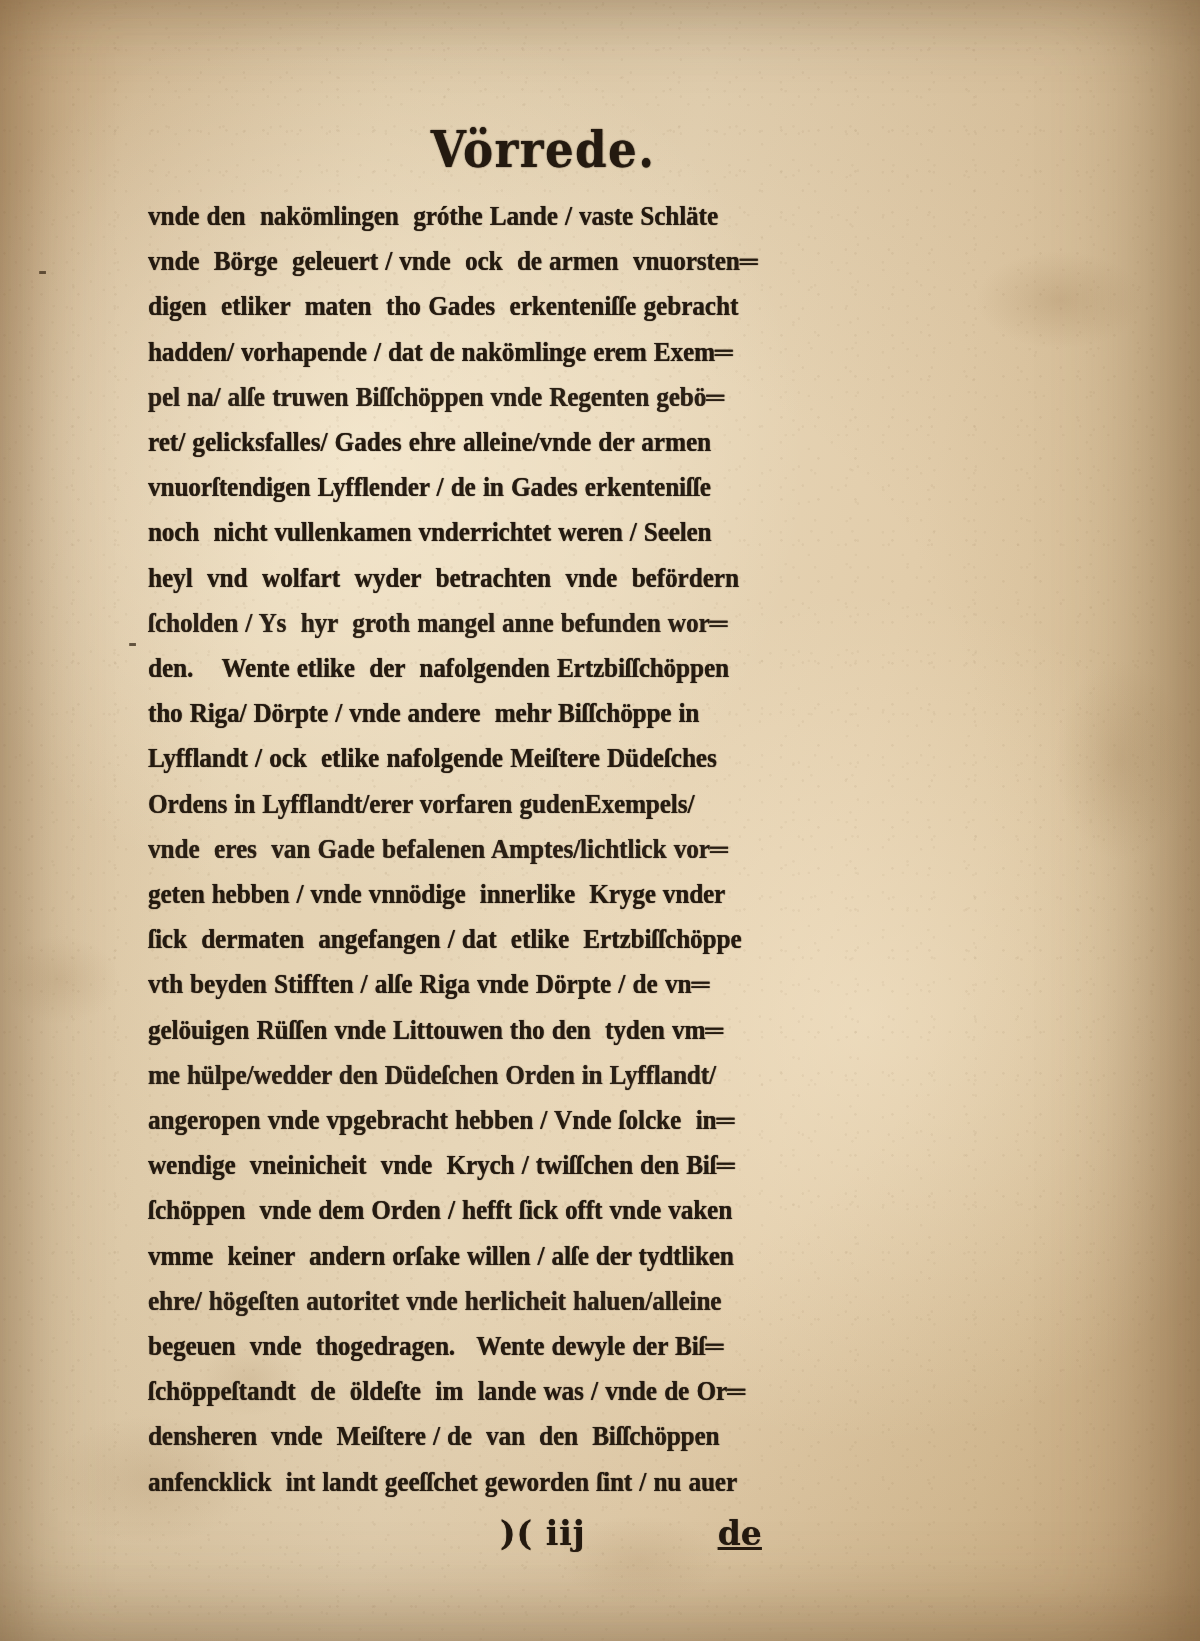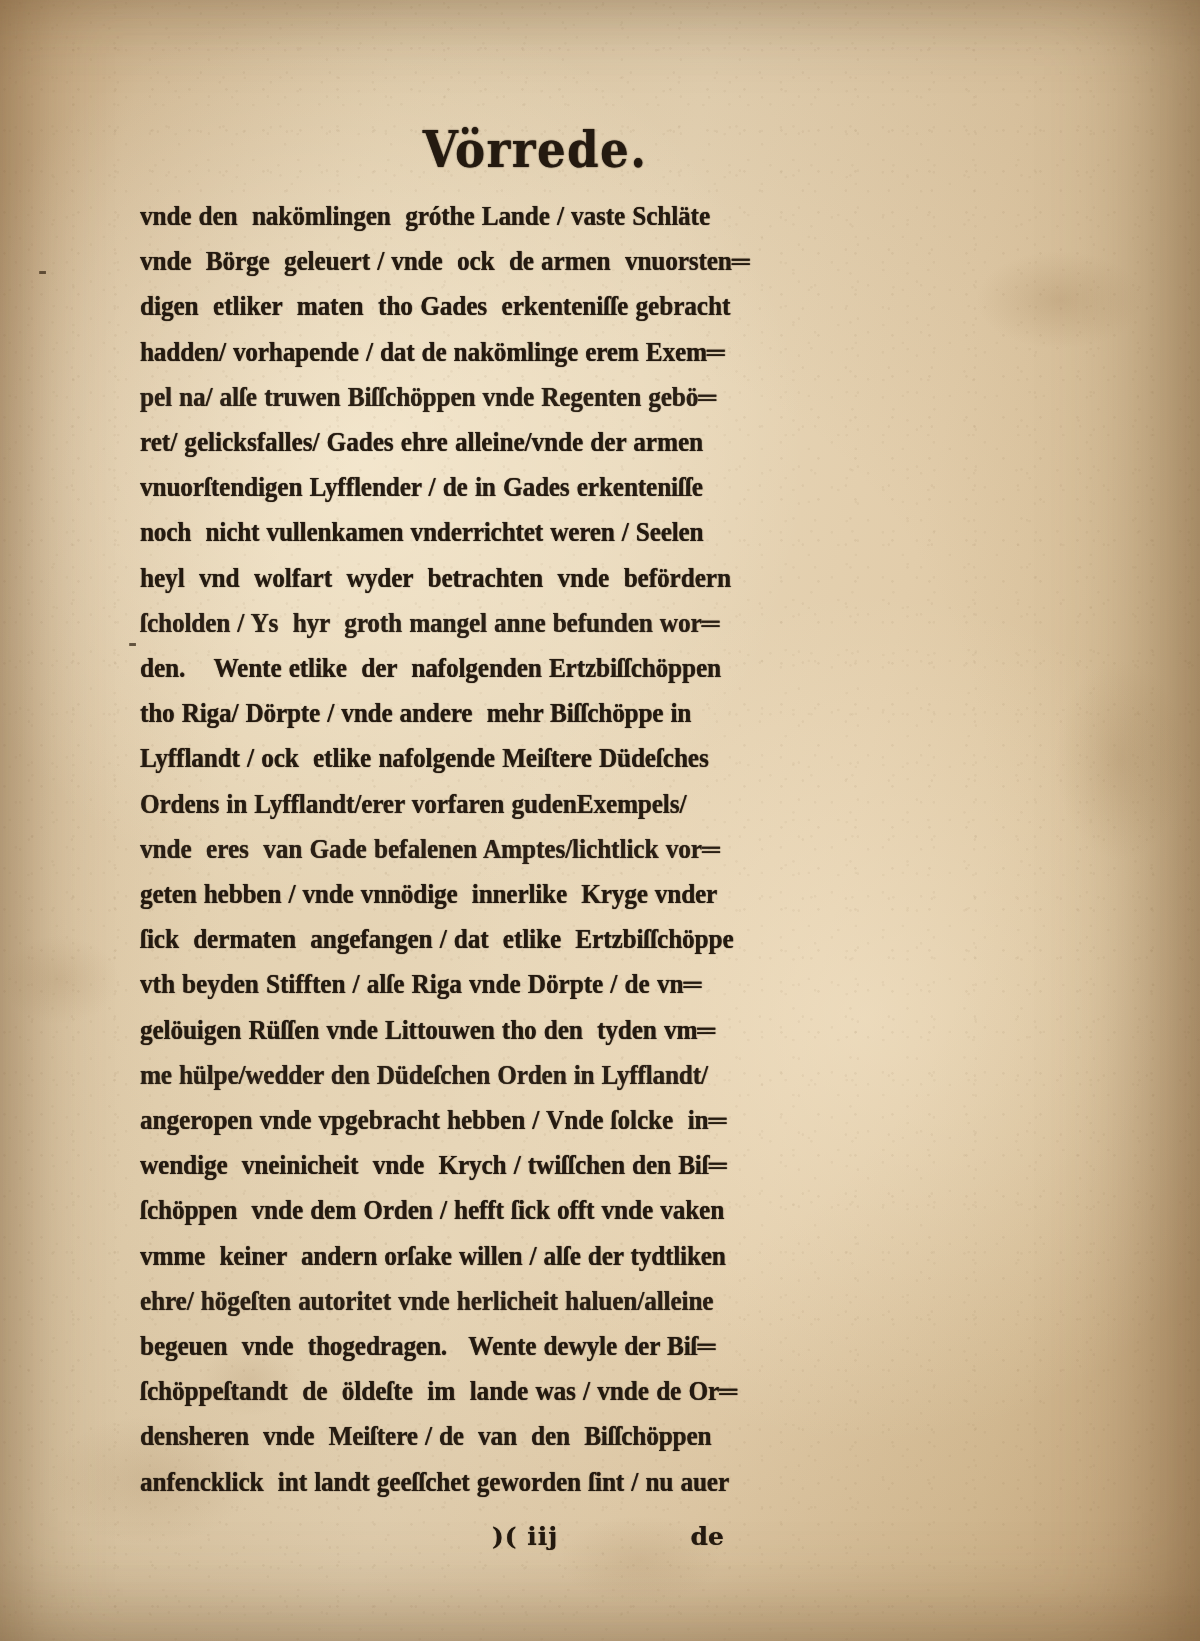--- a/index.html
+++ b/index.html
@@ -52,21 +52,21 @@
     box-shadow:
       inset 70px 0 90px -55px rgba(110,80,45,.45),
       inset -90px 0 110px -55px rgba(110,80,45,.50),
       inset 0 60px 80px -55px rgba(110,80,45,.35),
       inset 0 -70px 95px -55px rgba(110,80,45,.42);
   }
 
   
   #block{
     position:absolute;
-    left:140px; top:126px; width:790px;
+    left:148px; top:126px; width:790px;
   }
   .headline{
     text-align:center;
     font-family:"DejaVu Serif", serif;
     font-weight:700;
     font-size:45px;
     letter-spacing:1.5px;
     color:#241a10;
     margin:0 0 14px 0;
     text-shadow:0 0 1.2px rgba(36,26,16,.85), .6px .4px .9px rgba(60,42,24,.5);
@@ -89,33 +89,33 @@
     transform:scaleY(1.06);
     transform-origin:left center;
   }
   
   .ln:nth-child(3n)  { letter-spacing:-0.05px; }
   .ln:nth-child(4n)  { letter-spacing:-0.15px; }
   .ln:nth-child(5n)  { opacity:.97; }
   .ln:nth-child(7n)  { opacity:.99; }
 
   .footline{
-    margin-top:18px;
+    margin-top:10px;
     font-family:"DejaVu Serif", serif;
     font-weight:700;
-    font-size:25px;
+    font-size:33px;
     color:#241a10;
     display:flex;
     justify-content:flex-start;
     align-items:baseline;
     padding-left:352px;
     text-shadow:0 0 .9px rgba(36,26,16,.8);
   }
   .sig{ letter-spacing:1px; }
-  .catch{ margin-left:132px; }
+  .catch{ margin-left:132px;text-decoration:underline; }
 
   .marginmark{
     position:absolute;
     color:rgba(55,40,24,.75);
     font-family:"DejaVu Serif", serif;
     font-weight:700;
     font-size:22px;
   }
 </style>
 </head>

